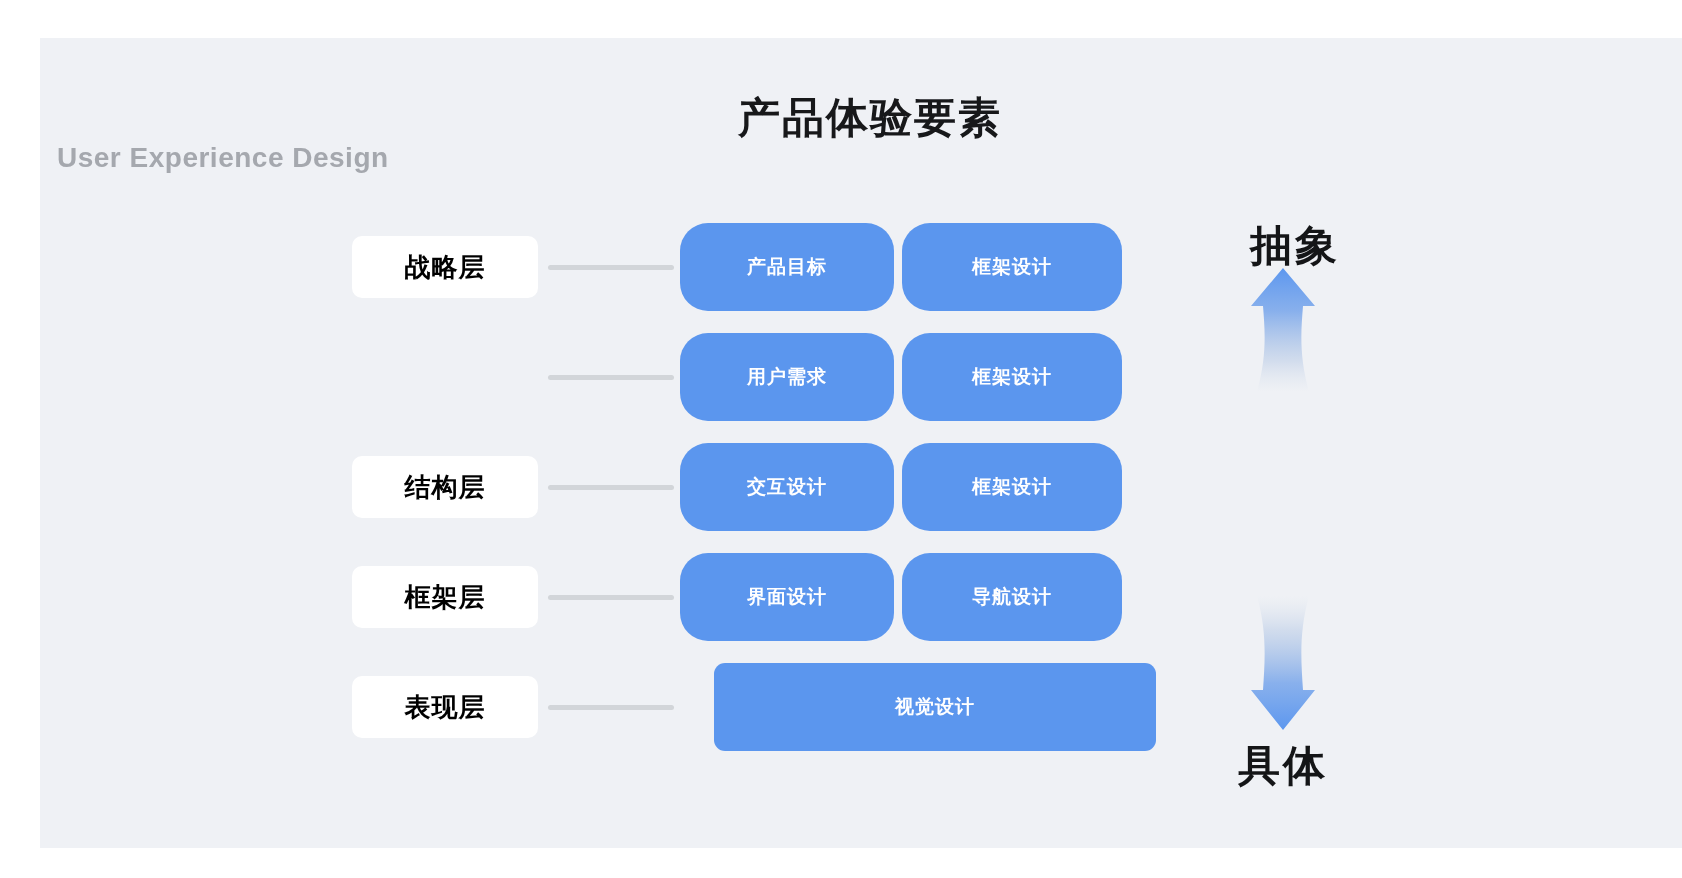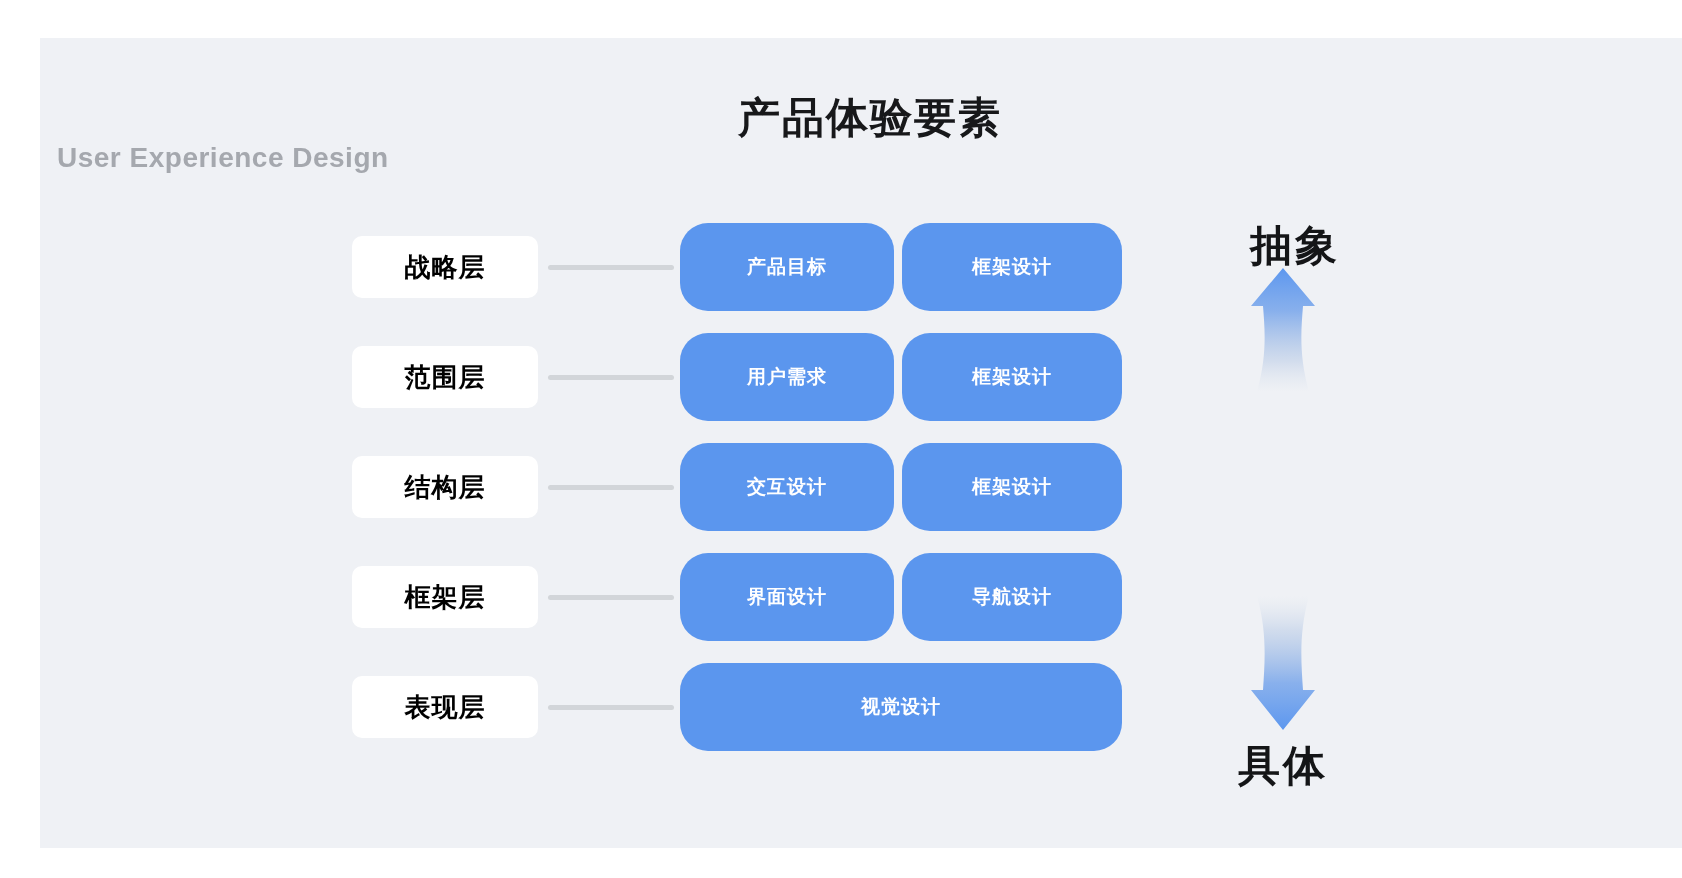--- a/index.html
+++ b/index.html
@@ -62,21 +62,21 @@
     position: absolute;
     top: 0; height: 88px;
     background: #5B96EE;
     border-radius: 28px;
     display: flex; align-items: center; justify-content: center;
     font-size: 19px; font-weight: 700; color: #FFFFFF;
     letter-spacing: 1px;
   }
   .blue-box.col-1 { left: 640px; width: 214px; }
   .blue-box.col-2 { left: 862px; width: 220px; }
-  .blue-box.wide  { left: 640px; width: 442px; }
+  .blue-box.wide  { left: 674px; width: 442px; border-radius: 11px; }
   .axis {
     position: absolute;
     left: 1243px; top: 0; width: 0; height: 100%;
   }
   .axis-label {
     position: absolute;
     transform: translateX(-50%);
     white-space: nowrap;
     font-size: 42px; font-weight: 700; color: #141517;
     letter-spacing: 3px;
@@ -99,21 +99,20 @@
   <div class="subtitle">User Experience Design</div>
 
   <div class="row row-1">
     <div class="layer-label">战略层</div>
     <div class="connector"></div>
     <div class="blue-box col-1">产品目标</div>
     <div class="blue-box col-2">框架设计</div>
   </div>
 
   <div class="row row-2">
-    <div class="layer-label">范围层</div>
     <div class="connector"></div>
     <div class="blue-box col-1">用户需求</div>
     <div class="blue-box col-2">框架设计</div>
   </div>
 
   <div class="row row-4">
     <div class="layer-label">框架层</div>
     <div class="connector"></div>
     <div class="blue-box col-1">界面设计</div>
     <div class="blue-box col-2">导航设计</div>

